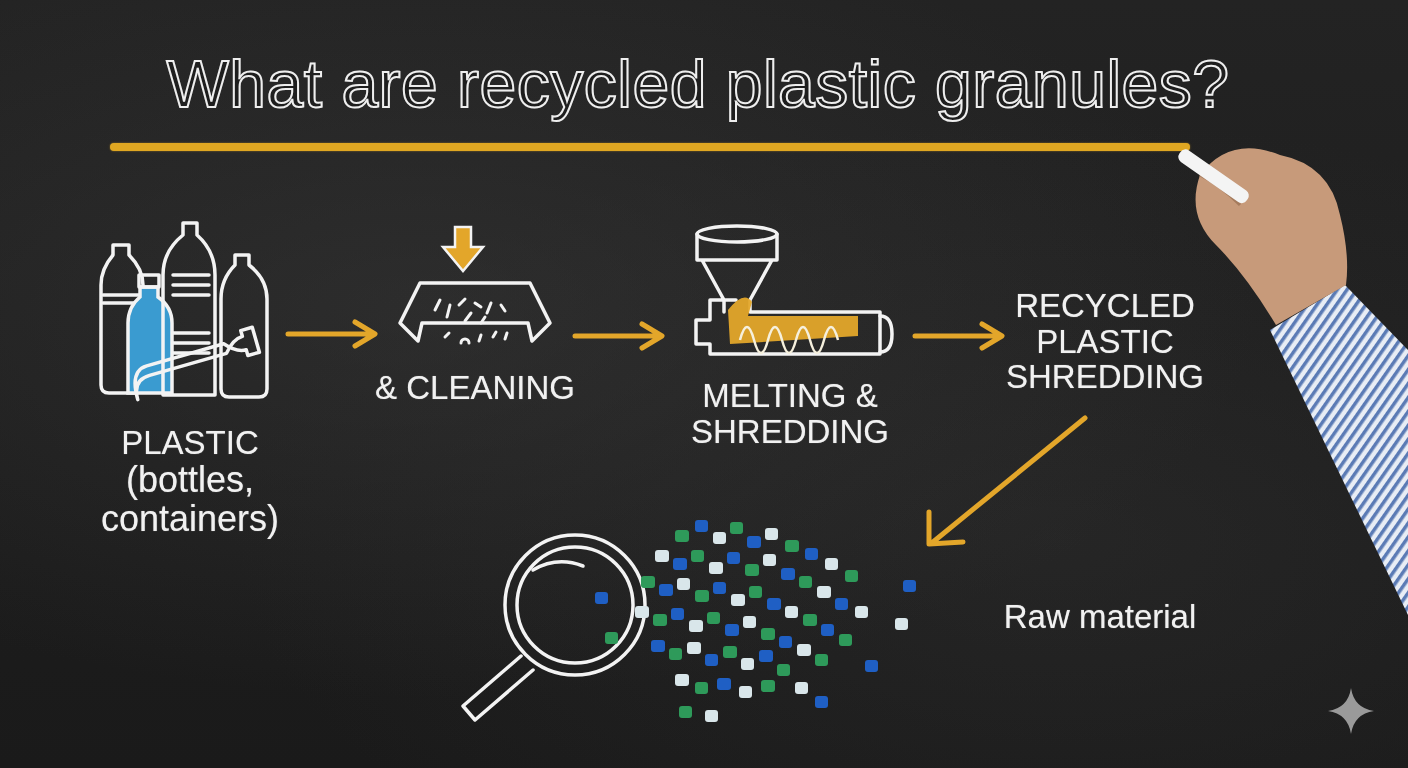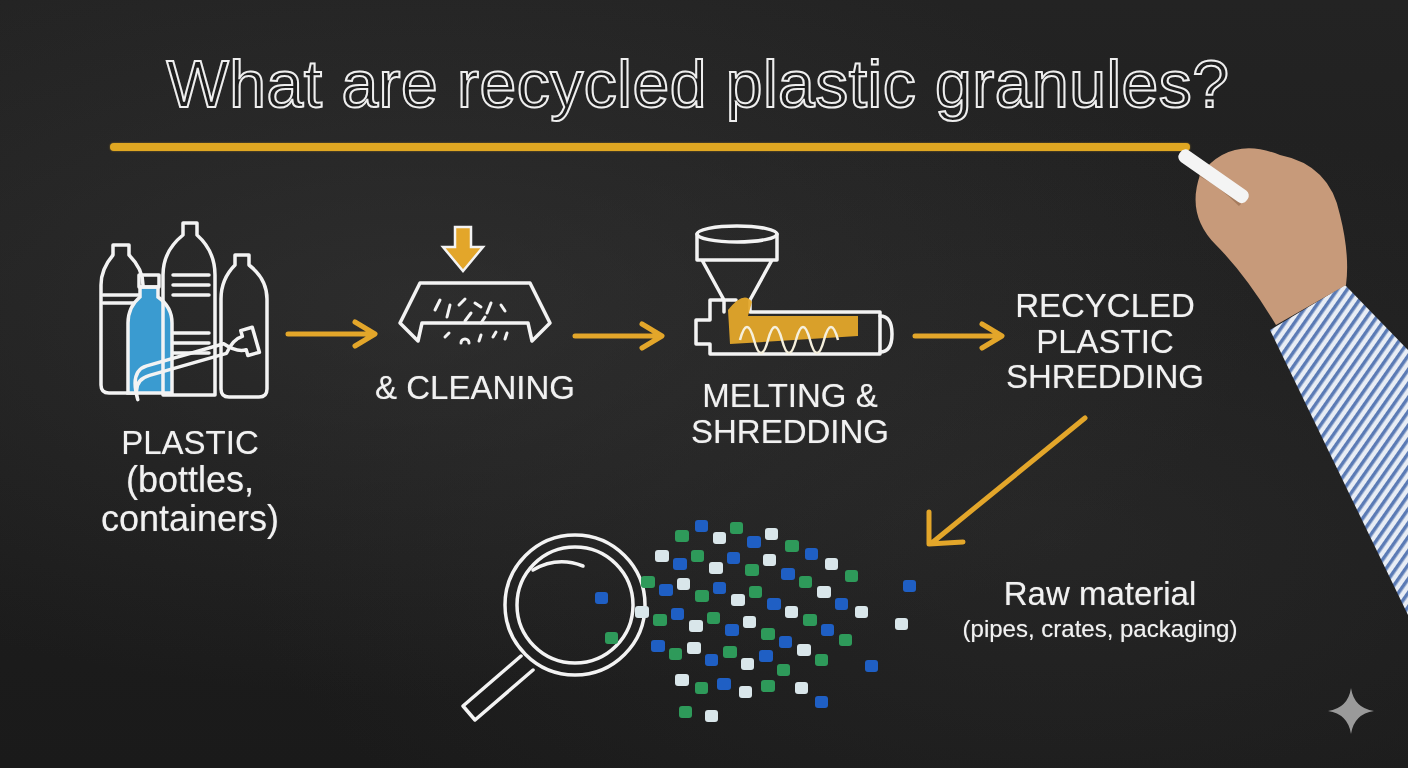--- a/index.html
+++ b/index.html
@@ -193,23 +193,22 @@
     <rect x="224" y="196" width="13" height="12" rx="3" fill="#2e9a5a"></rect>
     <rect x="250" y="200" width="13" height="12" rx="3" fill="#d9e6ea"></rect>
     <rect x="410" y="150" width="13" height="12" rx="3" fill="#1f5fc4"></rect>
     <rect x="440" y="108" width="13" height="12" rx="3" fill="#d9e6ea"></rect>
     <rect x="448" y="70" width="13" height="12" rx="3" fill="#1f5fc4"></rect>
     <rect x="140" y="82" width="13" height="12" rx="3" fill="#1f5fc4"></rect>
     <rect x="150" y="122" width="13" height="12" rx="3" fill="#2e9a5a"></rect>
   </g>
 </svg>
 
-<div class="label" style="left:940px;top:576px;width:320px;text-align:center;">
+<div class="label" style="left:940px;top:599px;width:320px;text-align:center;">
   <span class="big">Raw material</span>
-  <span class="small" style="font-size:24px;margin-top:4px;">(pipes, crates, packaging)</span>
 </div>
 
 <svg style="left:1170px;top:135px;" width="238" height="500" viewBox="0 0 238 500">
   <defs>
     <pattern id="stripes" width="8" height="8" patternUnits="userSpaceOnUse" patternTransform="rotate(35)">
       <rect width="8" height="8" fill="#e8edf5"></rect>
       <rect width="3.5" height="8" fill="#5b7bb5"></rect>
     </pattern>
   </defs>
   <path d="M100 195 L175 150 L238 215 L238 480 Z" fill="url(#stripes)"></path>

